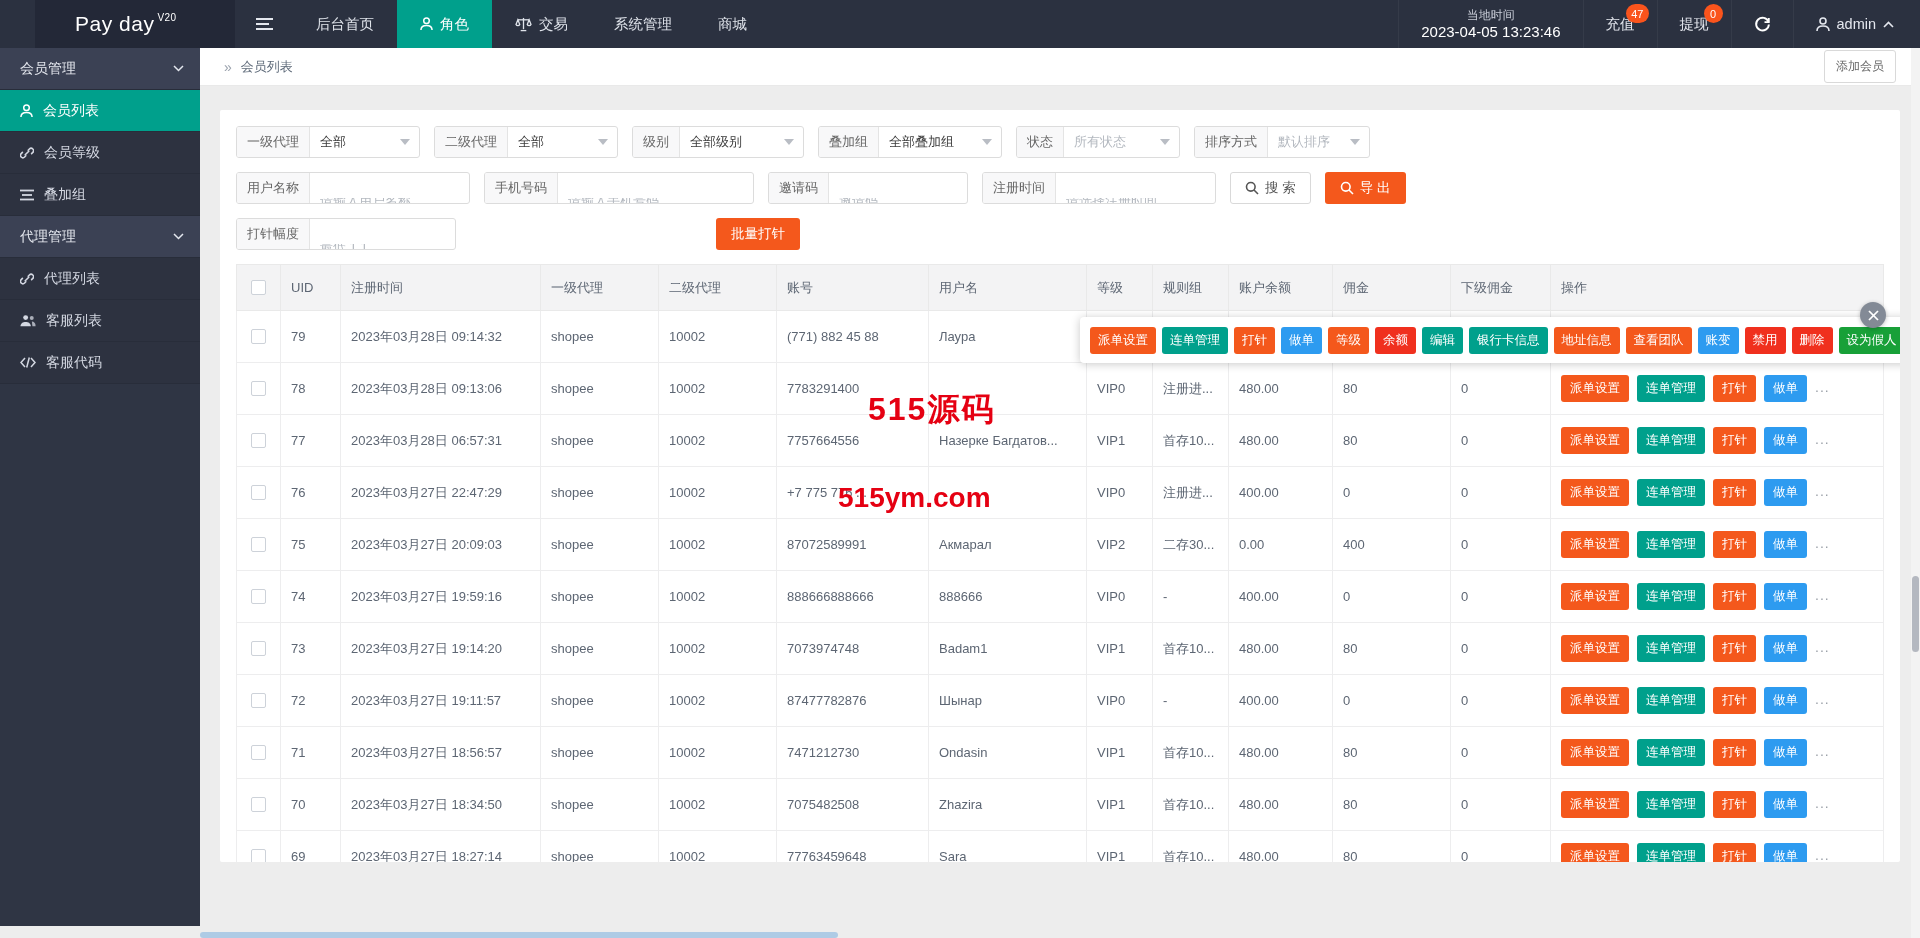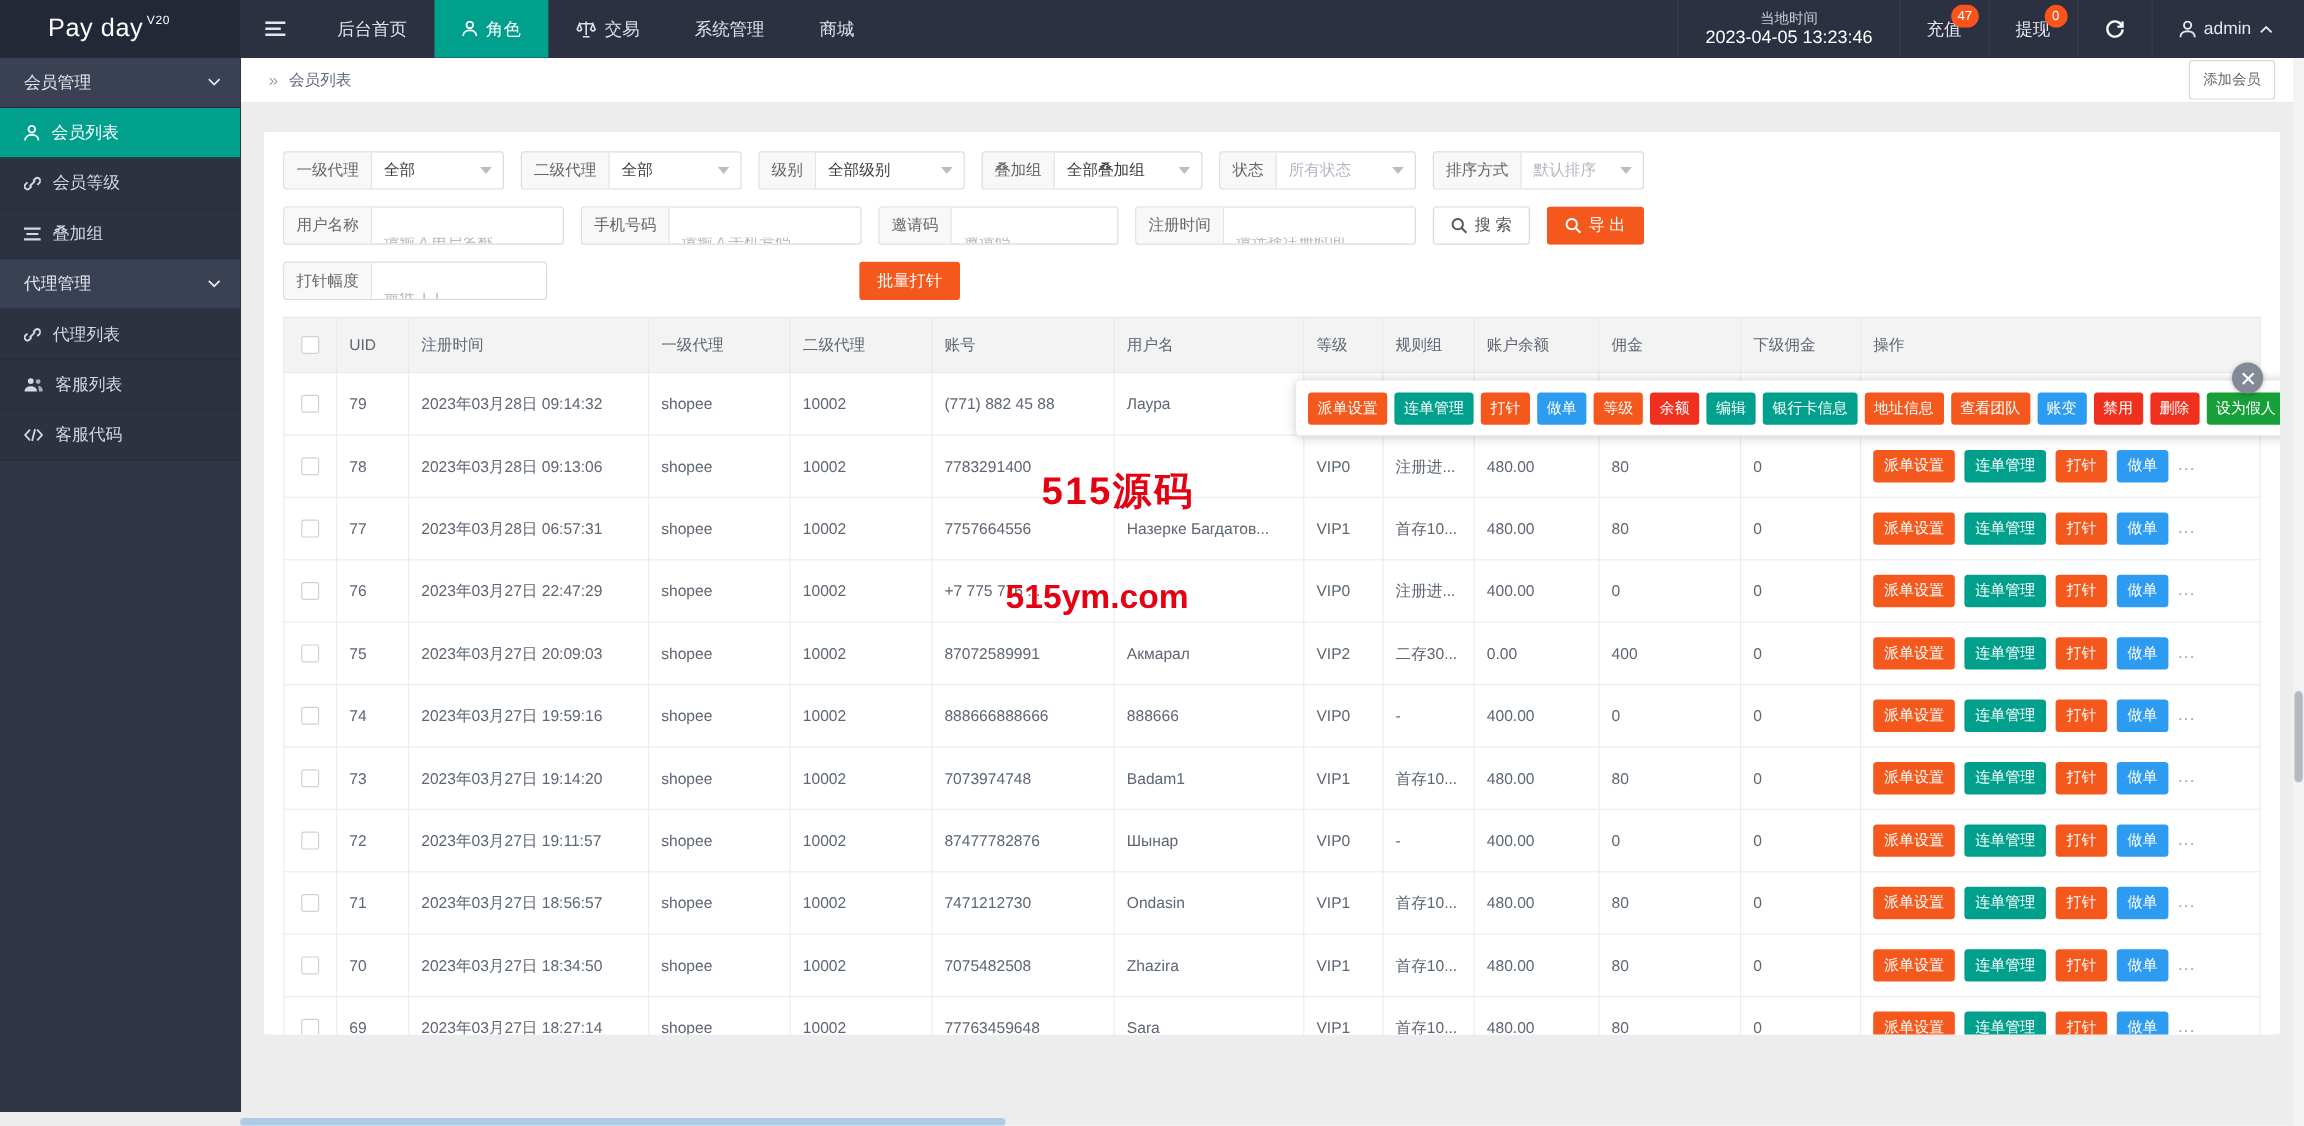--- a/index.html
+++ b/index.html
@@ -4,21 +4,21 @@
 <style>
   :root{
     --accent:#00a08c; --c-orange:#f4581c; --c-teal:#00a08c; --c-blue:#2d9bf0;
     --c-red:#f0301e; --c-green:#18a038; --c-badge:#fa541c; --c-wm:#e50012;
   }
   *{box-sizing:border-box; margin:0; padding:0;}
   html,body{width:1920px; height:938px; overflow:hidden;}
   body{font-family:"Liberation Sans","DejaVu Sans",sans-serif; background:#ededed; position:relative; color:#5d6673;}
 
   
-  .topbar{position:fixed; top:0; left:0; width:1920px; height:48px; background:#2b3140; display:flex; align-items:stretch; z-index:60; color:#e4e7ee;}
+  .topbar{position:fixed; top:0; left:0; width:1920px; height:48px; background:#2b3140; display:flex; align-items:stretch; z-index:60; color:#e4e7ee;padding-left:35px;}
   .logo{width:200px; background:#232837; display:flex; align-items:center; padding-left:40px; font-size:21px; color:#fff; letter-spacing:.5px;}
   .logo sup{font-size:10px; position:relative; top:-7px; margin-left:3px;}
   .hamburger{width:58px; display:flex; align-items:center; justify-content:center; cursor:pointer;}
   .tb-nav{display:flex; align-items:stretch;}
   .nav-item{display:flex; align-items:center; gap:7px; padding:0 23px; font-size:14.5px; color:#dfe3ea; cursor:pointer;}
   .nav-item.active{background:var(--accent); color:#fff;}
   .tb-right{margin-left:auto; display:flex; align-items:stretch;}
   .time-block{display:flex; flex-direction:column; justify-content:center; align-items:center; padding:0 22px; border-left:1px solid rgba(255,255,255,.05);}
   .time-label{font-size:12px; color:#c9cdd8; line-height:16px;}
   .time-value{font-size:15px; color:#fff; line-height:18px;}
@@ -327,21 +327,21 @@
             </svg>
           </span>
         </div>
       </div>
 
     <div class="frow">
         <div class="fbox" style="width: 234px;">
           <span class="flabel">用户名称</span>
           <input placeholder="请输入用户名称" style="">
         </div>
-        <div class="fbox" style="width: 234px;">
+        <div class="fbox" style="width: 270px;">
           <span class="flabel">手机号码</span>
           <input placeholder="请输入手机号码" style="">
         </div>
         <div class="fbox" style="width: 200px;">
           <span class="flabel">邀请码</span>
           <input placeholder="邀请码" style="">
         </div>
         <div class="fbox" style="width: 234px;">
           <span class="flabel">注册时间</span>
           <input placeholder="请选择注册时间" style="">

